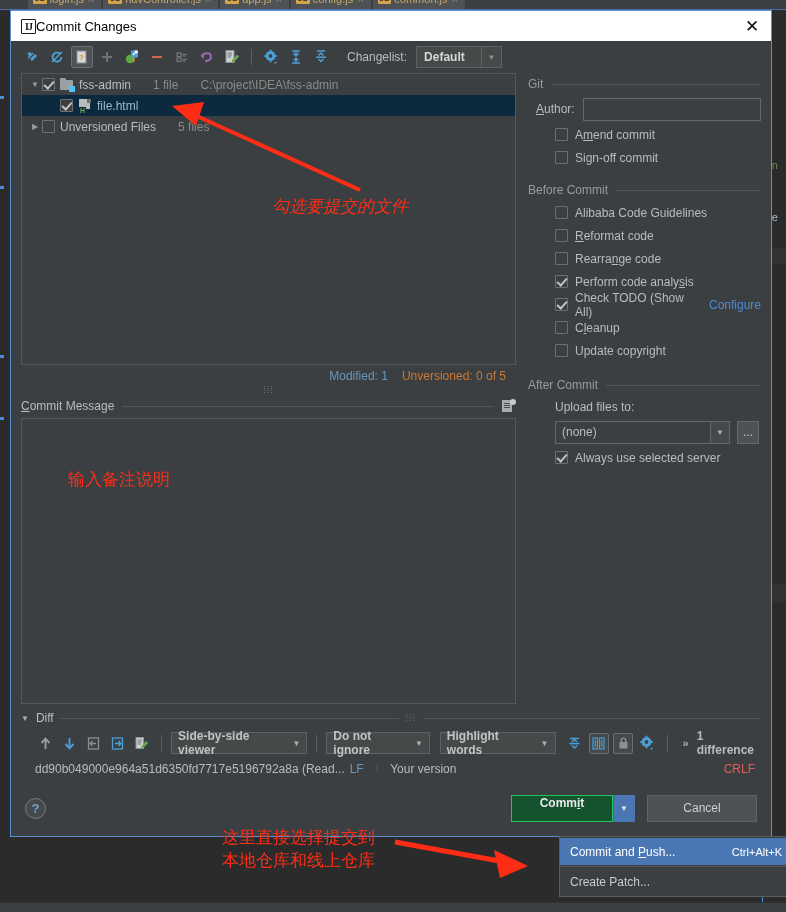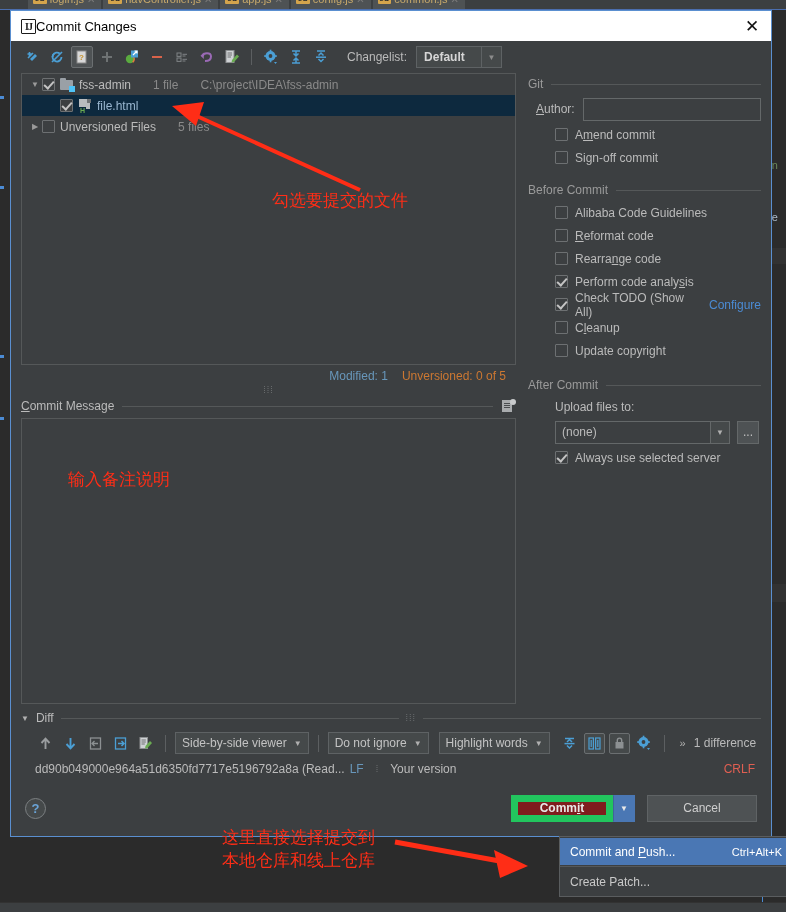--- a/index.html
+++ b/index.html
@@ -202,21 +202,21 @@
     display:flex; align-items:center; justify-content:center; color:#c0c0c0;
     font-size: 12px; cursor:pointer; line-height: 6px;
   }
 
   
   .diff-wrap { flex: none; padding: 0 10px; }
   .diff-head { display:flex; align-items:center; gap:7px; height:20px; font-size:12px; }
   .diff-head .tri { font-size:8px; color:#b0b0b0; }
   .diff-head .line { flex:1; height:1px; background:#555859; }
   .diff-head .grip2 { color:#6f7173; font-size:9px; letter-spacing:1px; }
-  .diff-toolbar { display:flex; align-items:center; gap:4px; height:30px; padding-left: 14px; }
+  .diff-toolbar { display:flex; align-items:center; gap:4px; height:30px; padding-left: 14px; font-weight: bold; }
   .dtbtn {
     width: 21px; height: 21px; display:flex; align-items:center; justify-content:center;
     cursor:pointer; border-radius:2px; position:relative;
   }
   .dtbtn.box { border:1px solid #6b6f71; background:#45494a; }
   .dsel {
     height: 22px; background: #45494a; border: 1px solid #5e6264; display:flex;
     align-items:center; padding: 0 6px; gap: 7px; font-size:12px; color:#c3c3c3; cursor:pointer;
   }
   .dsel .arw { font-size: 8px; color: #b0b0b0; }
@@ -234,23 +234,23 @@
   .footer {
     height: 56px; flex: none; display: flex; align-items: center; padding: 0 14px 0 14px;
   }
   .help-btn {
     width: 21px; height: 21px; border-radius: 50%; border: 1px solid #7c8082;
     background: #45494a; color: #6aa4d8; display:flex; align-items:center;
     justify-content:center; font-size: 13px; font-weight:bold; cursor:pointer;
   }
   .footer .spacer { flex: 1; }
   .commit-btn {
-    height: 27px; min-width: 102px; background: #7f1d1d; border: 7px solid #22c55e;
+    height: 27px; min-width: 102px; background: #14532d; border: 1px solid #22c55e;
     color: #e8e8e8; font-size: 12px; font-weight: bold; display:flex;
-    align-items:center; justify-content:center; cursor:pointer;
+    justify-content:center; cursor:pointer;
   }
   .commit-btn u { text-decoration: underline; }
   .commit-arrow {
     width: 22px; height: 27px; background: #4a77b4; border: 1px solid #4a77b4;
     border-left: 1px solid #3f6698; color: #e8e8e8; display:flex; align-items:center;
     justify-content:center; font-size: 8px; cursor:pointer;
   }
   .cancel-btn {
     margin-left: 12px; height: 27px; min-width: 110px; background: #4e5254;
     border: 1px solid #5f6365; color: #cfcfcf; font-size: 12px;
@@ -714,16 +714,16 @@
   </g>
 </svg>
 
 <svg class="arrow" style="left:0;top:0;width:786px;height:912px">
   <g>
     <line x1="395" y1="842" x2="505" y2="862" stroke="#ff2d16" stroke-width="5"></line>
     <polygon points="528,866 494,850 500,878" fill="#ff2d16"></polygon>
   </g>
 </svg>
 
-<div class="ann" style="left:272px;top:189px;">勾选要提交的文件</div>
+<div class="ann" style="left:272px;top:195px;font-style:italic;">勾选要提交的文件</div>
 <div class="ann" style="left:68px;top:468px;">输入备注说明</div>
 <div class="ann" style="left:222px;top:826px;">这里直接选择提交到
 本地仓库和线上仓库</div>
 
 </body></html>

